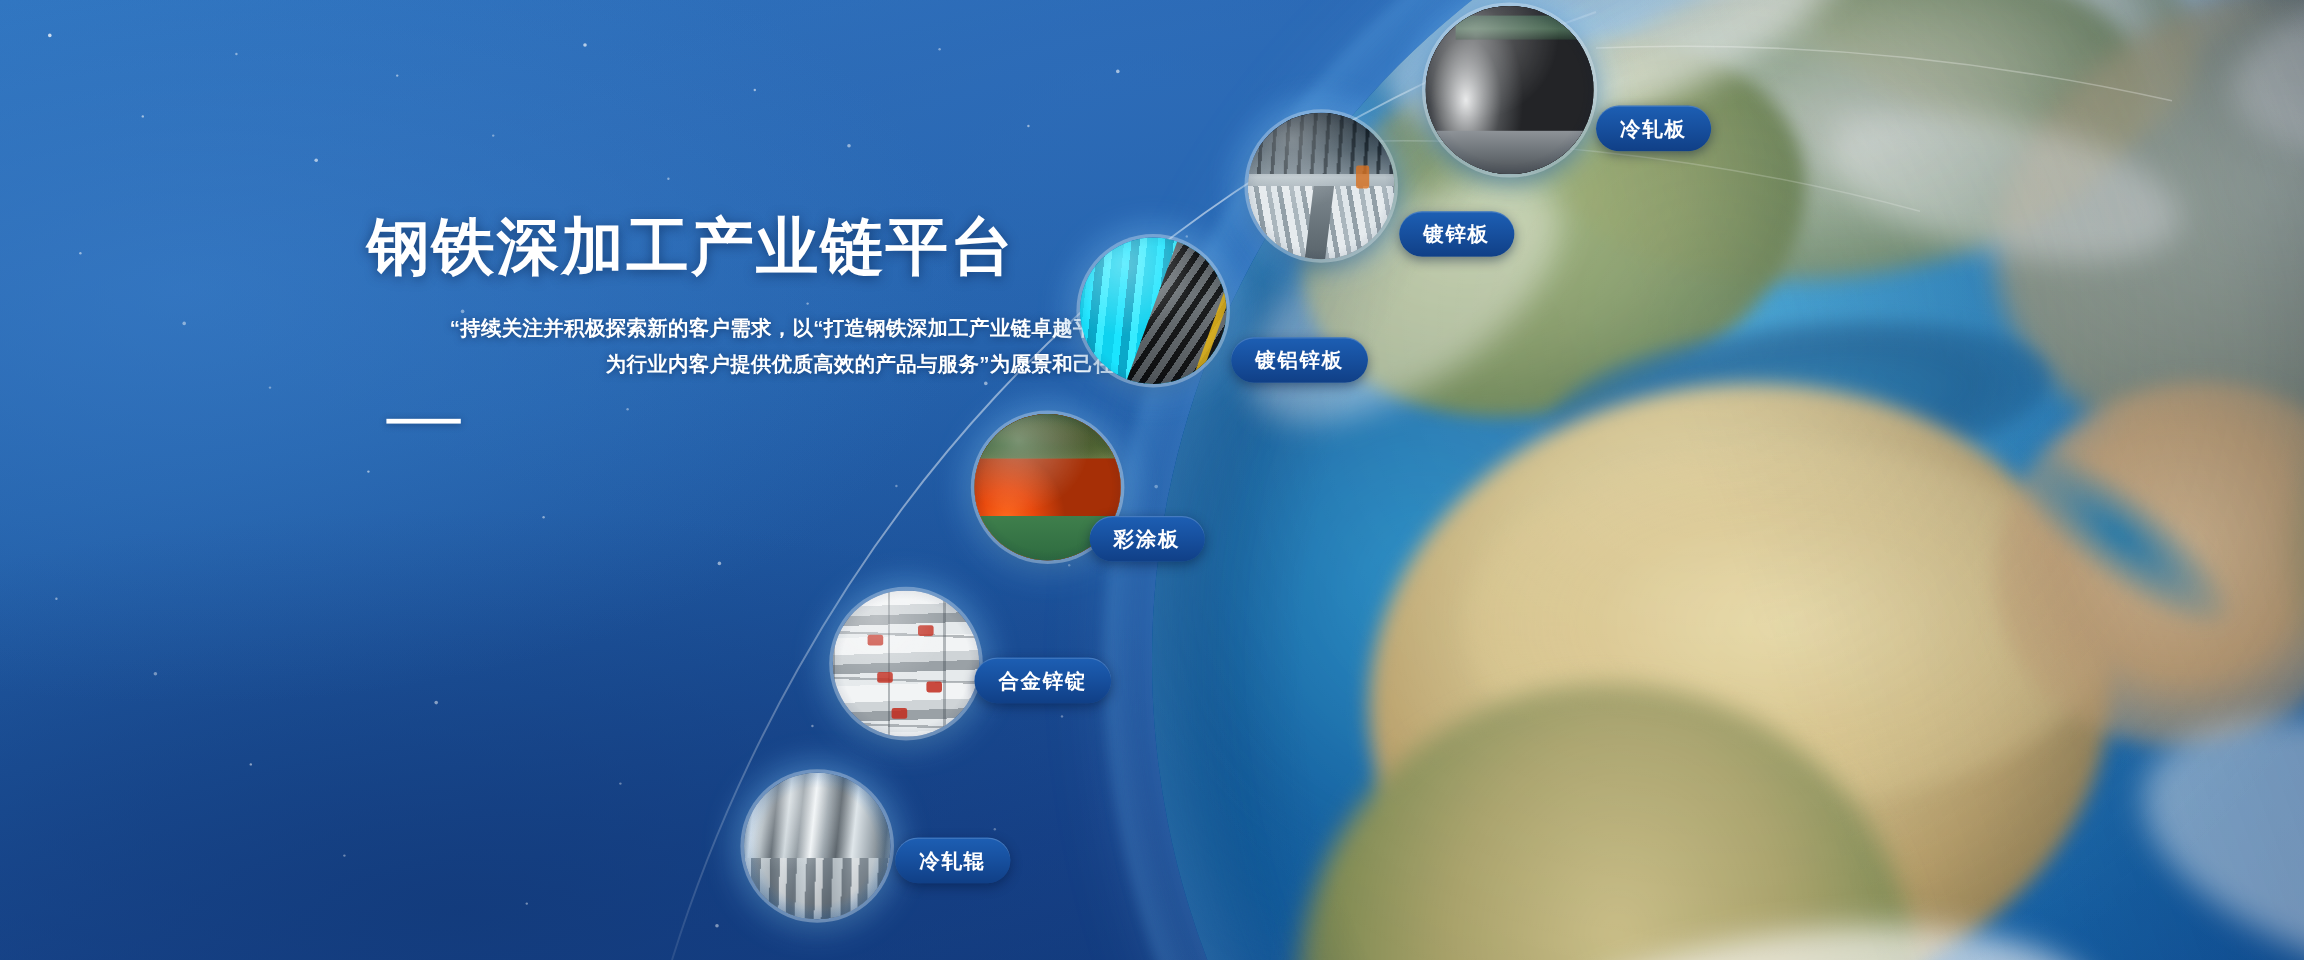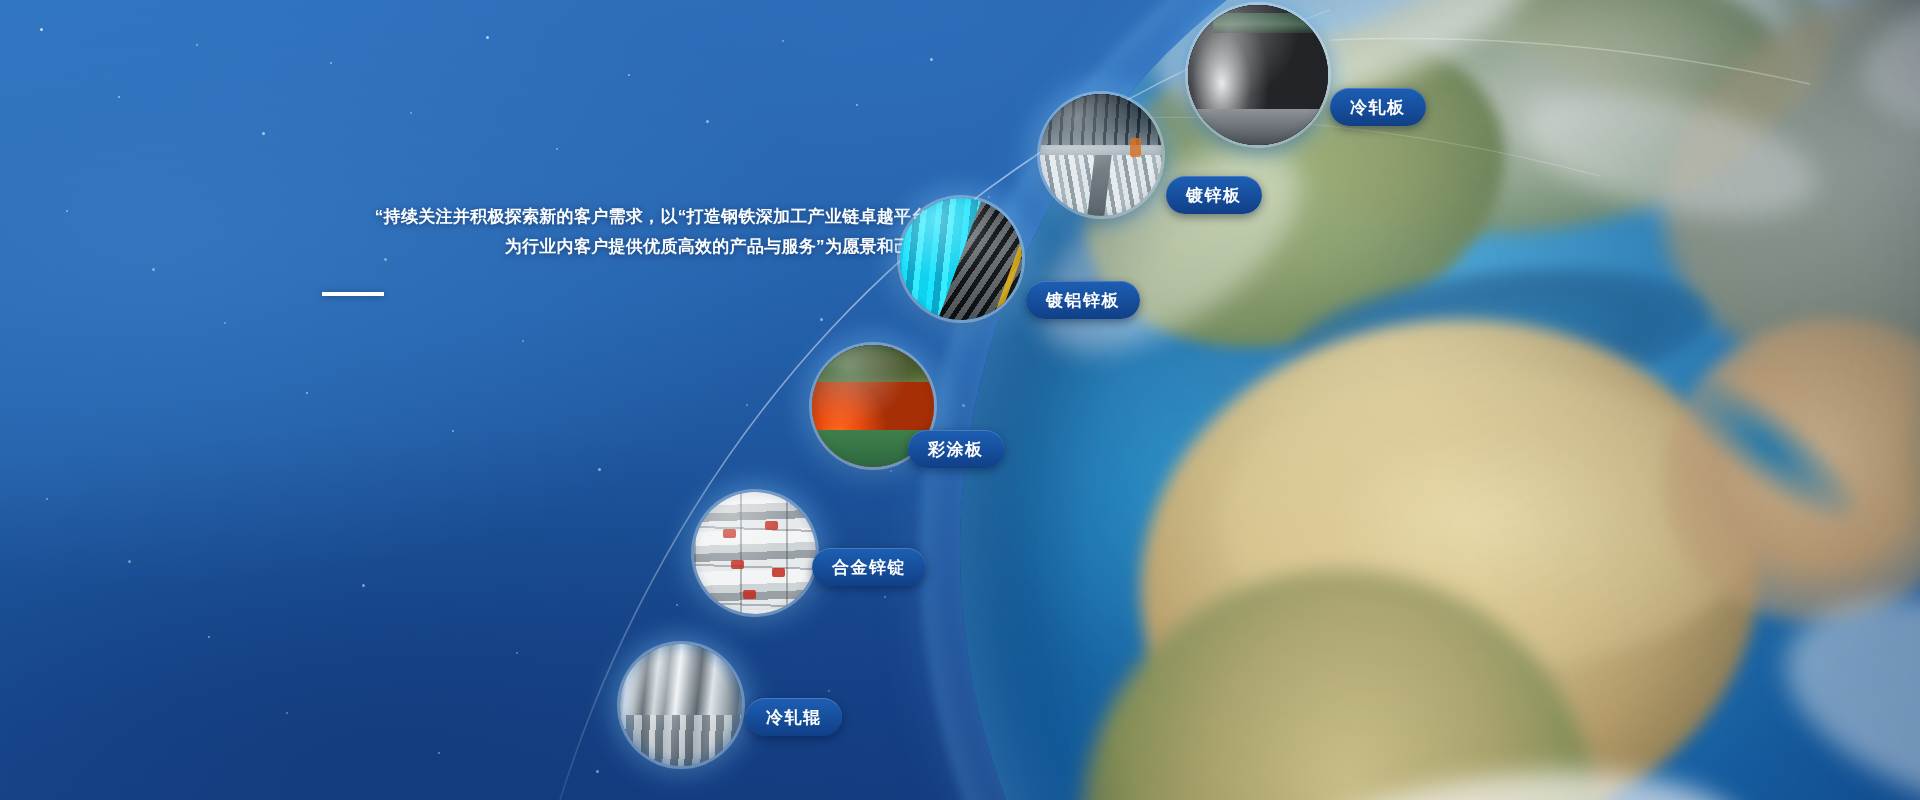--- a/index.html
+++ b/index.html
@@ -365,20 +365,21 @@
         <stop offset="0.75" stop-color="#ffffff" stop-opacity="0.55"></stop>
         <stop offset="1" stop-color="#ffffff" stop-opacity="0.18"></stop>
       </linearGradient>
     </defs>
     <path d="M560,800 C610,640 700,470 830,330 C960,190 1130,80 1330,10" fill="none" stroke="url(#arcg)" stroke-width="1.6"></path>
     <path d="M1330,40 C1480,34 1640,46 1810,84" fill="none" stroke="#ffffff" stroke-opacity="0.28" stroke-width="1.4"></path>
     <path d="M1090,120 C1230,110 1420,128 1600,176" fill="none" stroke="#ffffff" stroke-opacity="0.20" stroke-width="1.2"></path>
   </svg>
 
   <div class="copy">
+    <div class="headline">钢铁深加工产业链平台</div>
     <div class="subcopy">
       <div>“持续关注并积极探索新的客户需求，以“打造钢铁深加工产业链卓越平台，</div>
       <div>为行业内客户提供优质高效的产品与服务”为愿景和己任。</div>
     </div>
     <div class="divider"></div>
   </div>
 
   <div class="node">
     <div class="bubble" style="left:1188px; top:5px; width:140px; height:140px;">
       <div class="photo ph-coil">

